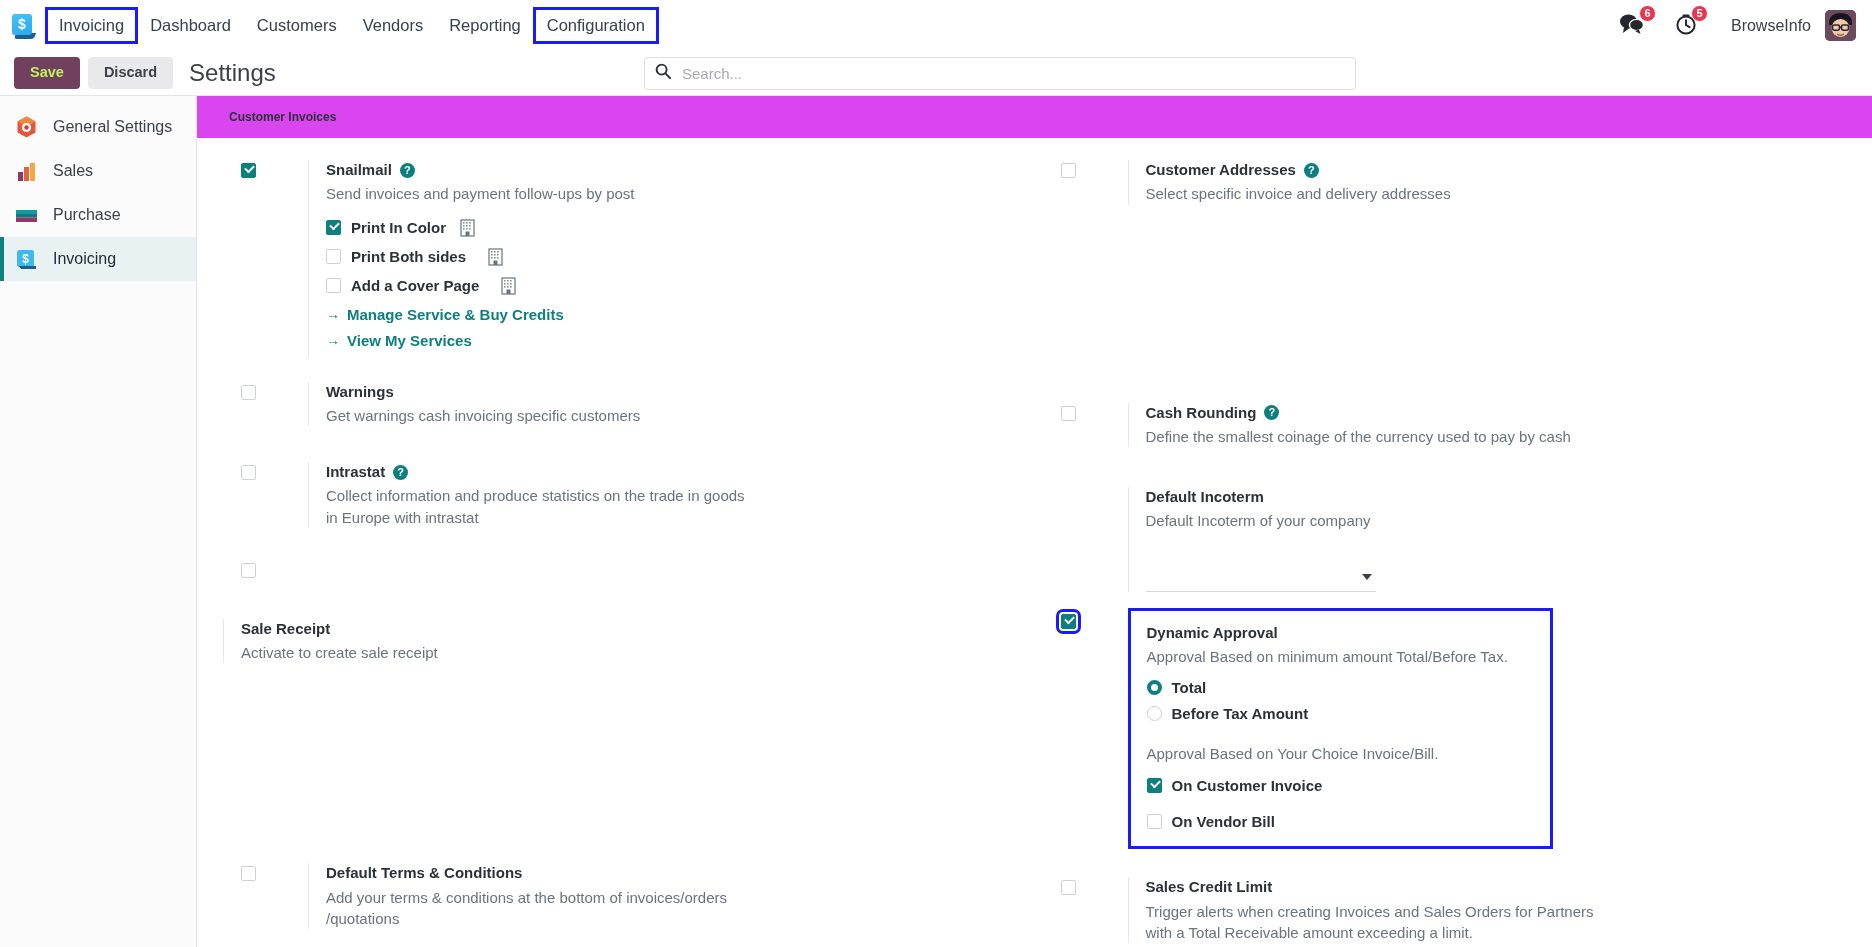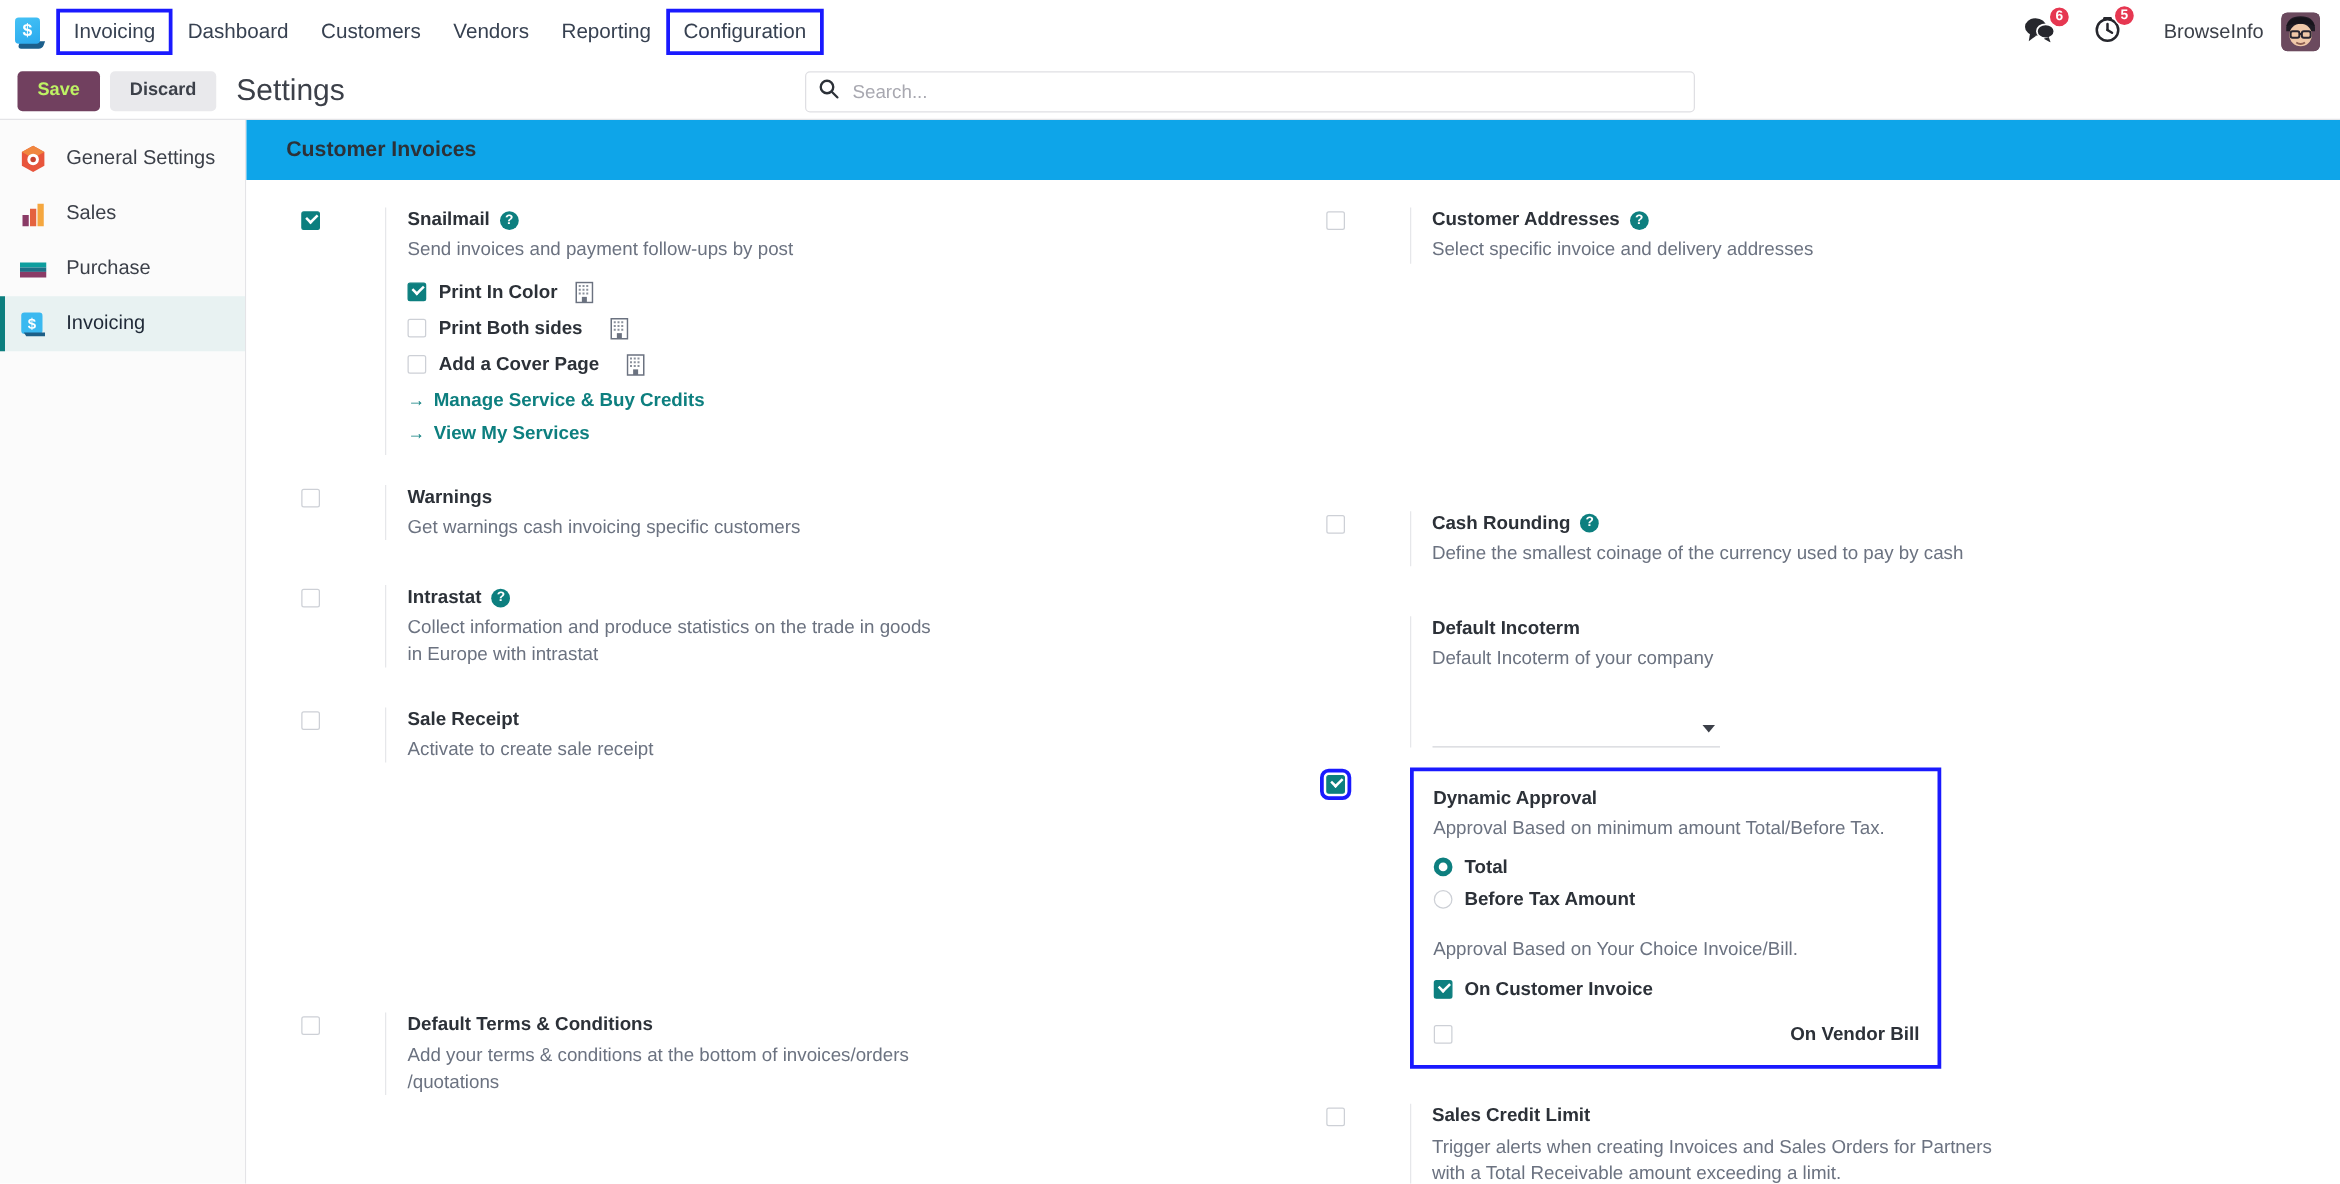--- a/index.html
+++ b/index.html
@@ -192,23 +192,23 @@
   }
   .side-label { white-space: nowrap; }
 
   .content {
     flex: 1 1 auto;
     background: #fff;
     overflow: hidden;
     position: relative;
   }
   .section-header {
-    background: #0ea5e9;
+    background: #d946ef;
     padding: 14px 0 14px 32px;
-    font-size: 17px;
+    font-size: 12px;
     font-weight: bold;
     color: #2c3138;
   }
   .settings-grid {
     display: flex;
     padding: 22px 0 0 0;
   }
   .col { width: 50%; padding-left: 20px; }
   .col.right { padding-left: 2px; }
 
@@ -597,21 +597,21 @@
             </div>
             <div class="txt-cell">
               <div class="s-title">
                 <span>Intrastat</span>
                 <span class="qmark">?</span>
               </div>
               <div class="s-desc" style="max-width:420px;">Collect information and produce statistics on the trade in goods in Europe with intrastat</div>
             </div>
           </div>
 
-          <div class="setting" style="margin-bottom:200px;">
+          <div class="setting" style="margin-bottom:200px;flex-direction:column;">
             <div class="cb-cell">
               <div class="cbx"></div>
             </div>
             <div class="txt-cell">
               <div class="s-title">
                 <span>Sale Receipt</span>
               </div>
               <div class="s-desc">Activate to create sale receipt</div>
             </div>
           </div>
@@ -692,21 +692,21 @@
                 </div>
               </div>
 
               <div class="s-desc" style="margin-top:21px;">Approval Based on Your Choice Invoice/Bill.</div>
 
               <div class="subopts" style="margin-top:13px;">
                 <div class="subrow" style="margin-bottom:19px;">
                   <div class="cbx on"></div>
                   <span class="lbl">On Customer Invoice</span>
                 </div>
-                <div class="subrow" style="margin-bottom:0;justify-content:space-between;">
+                <div class="subrow" style="margin-bottom:0;">
                   <div class="cbx"></div>
                   <span class="lbl">On Vendor Bill</span>
                 </div>
               </div>
             </div>
           </div>
 
           <div class="setting">
             <div class="cb-cell">
               <div class="cbx"></div>

